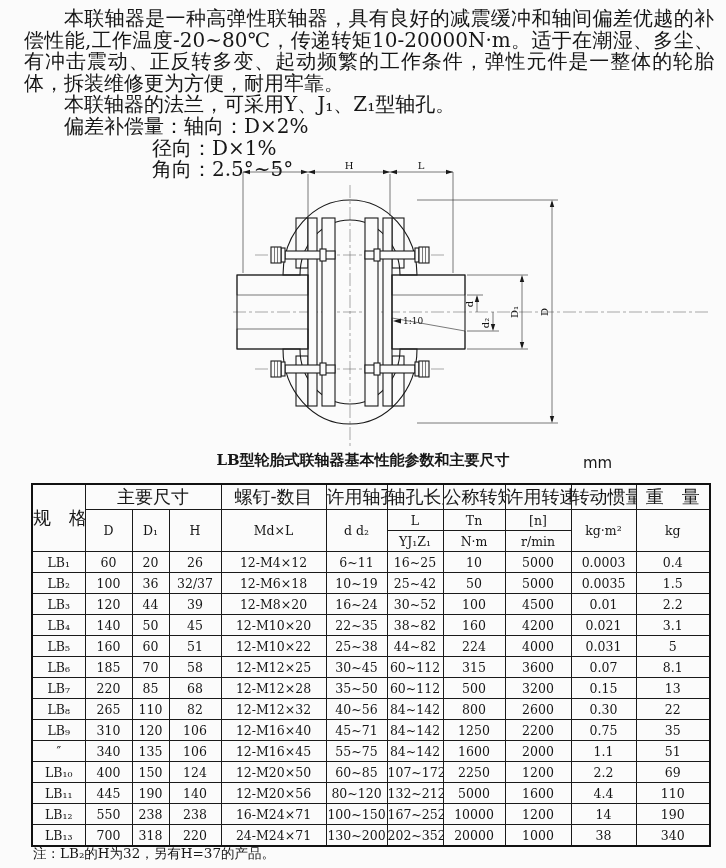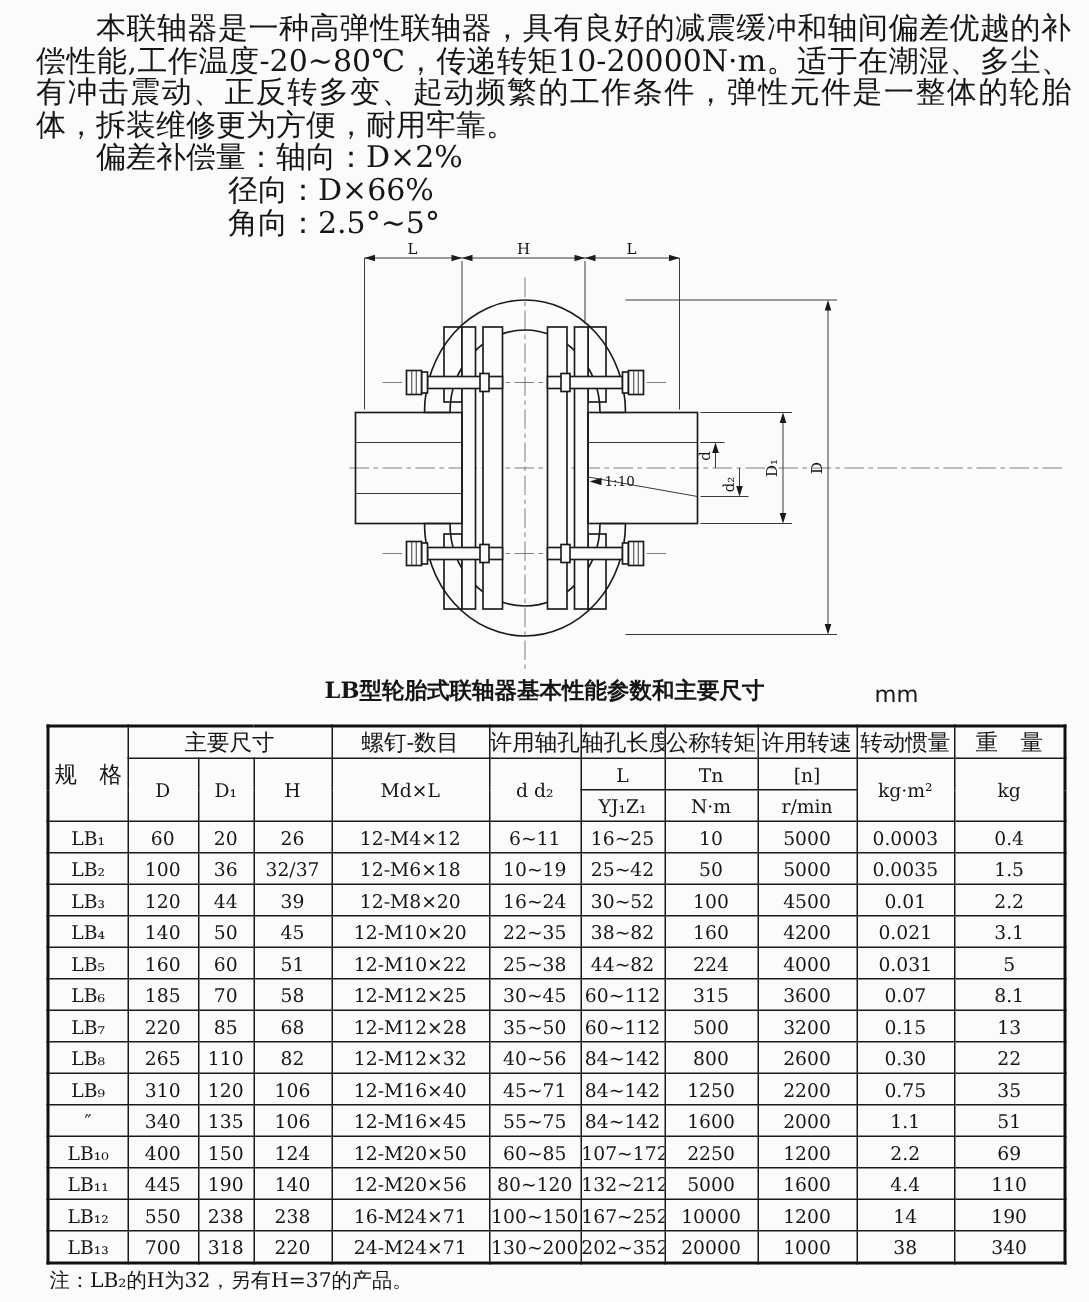--- a/index.html
+++ b/index.html
@@ -29,31 +29,32 @@
   .tbl-title{position:absolute;left:0;width:726px;text-align:center;
              font-size:15px;font-weight:bold;}
   .tbl-unit{position:absolute;left:583px;top:3px;font-size:15px;
             font-family:"DejaVu Sans","Liberation Sans",sans-serif;}
   table.spec{position:absolute;top:483px;left:31px;width:678px;
              border-collapse:collapse;table-layout:fixed;
              font-size:12.5px;background:#fbfbfb;
              border:2px solid #111;}
   table.spec td{border:1px solid #1a1a1a;text-align:center;vertical-align:middle;
                 padding:0;height:20px;overflow:hidden;white-space:nowrap;}
-  table.spec .hcell{font-size:15px;text-align:center;}
+  table.spec .hcell{font-size:18px;text-align:center;}
   
   .footnote{position:absolute;top:845px;left:33px;font-size:13.5px;}
 </style>
 </head>
 <body>
 
 <div class="intro">
   <p class="para">本联轴器是一种高弹性联轴器，具有良好的减震缓冲和轴间偏差优越的补偿性能,工作温度-20~80℃，传递转矩10-20000N·m。适于在潮湿、多尘、有冲击震动、正反转多变、起动频繁的工作条件，弹性元件是一整体的轮胎体，拆装维修更为方便，耐用牢靠。</p>
+  <p class="para">本联轴器的法兰，可采用Y、J₁、Z₁型轴孔。</p>
   <div class="comp-line"><span>偏差补偿量：</span><span>轴向：D×2%</span></div>
-  <div class="comp-line cont">径向：D×66%</div>
+  <div class="comp-line cont">径向：D×1%</div>
   <div class="comp-line cont">角向：2.5°~5°</div>
 </div>
 
 <svg class="diagram" viewBox="0 0 490 300" xmlns="http://www.w3.org/2000/svg">
   <defs>
     <pattern id="hx" width="7" height="7" patternUnits="userSpaceOnUse">
       <path d="M0,7 L7,0 M0,0 L7,7" stroke="#555" stroke-width="0.6" fill="none"></path>
     </pattern>
     <pattern id="h1" width="6" height="6" patternUnits="userSpaceOnUse">
       <path d="M0,6 L6,0" stroke="#555" stroke-width="0.7" fill="none"></path>

